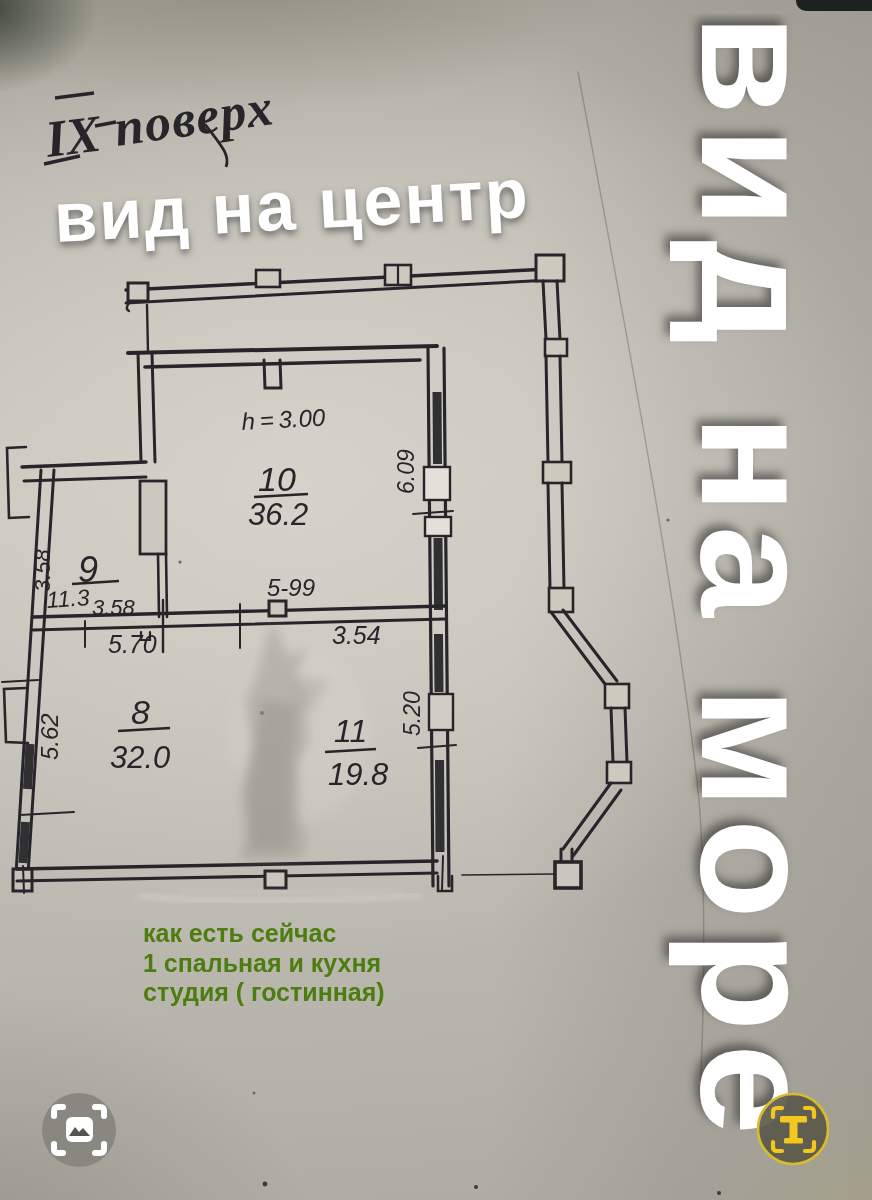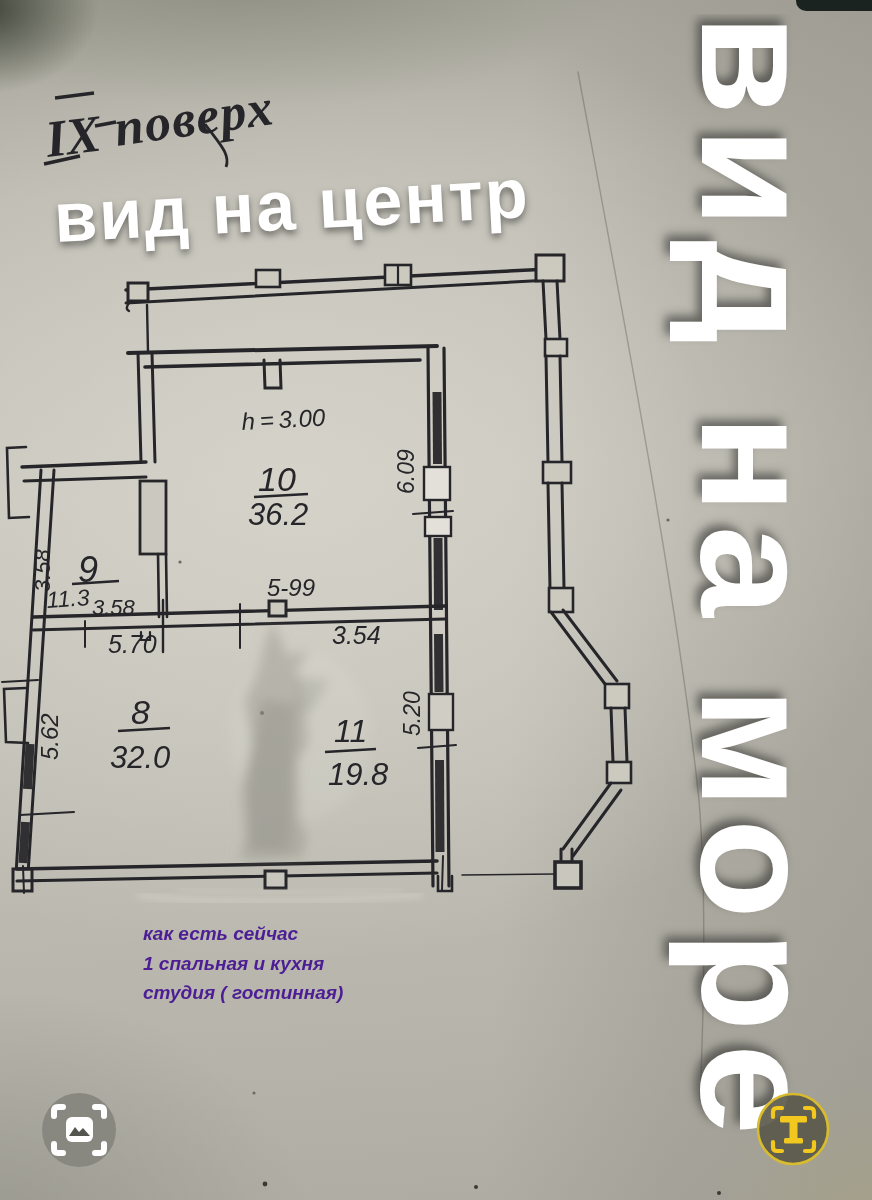--- a/index.html
+++ b/index.html
@@ -212,21 +212,21 @@
 </svg>
 
 <div class="txt" style="left:52px;top:178px;font-weight:bold;font-size:70px;color:#fff;
      letter-spacing:2px;transform:rotate(-3deg);transform-origin:left top;
      text-shadow:0 4px 7px rgba(35,35,35,0.55);">вид на центр</div>
 
 <div class="txt" style="left:665px;top:14px;font-weight:bold;font-size:160px;color:#fff;
      writing-mode:vertical-rl;letter-spacing:12px;transform:scaleY(1.025);transform-origin:50% 0;
      text-shadow:-6px 5px 9px rgba(35,35,35,0.55);">вид на море</div>
 
-<div class="txt" style="left:143px;top:919px;font-weight:bold;font-size:19px;line-height:29.6px;color:#4c1d95;font-style:italic;">
+<div class="txt" style="left:143px;top:919px;font-weight:bold;font-size:25px;line-height:29.6px;color:#4d7c0f;">
 как есть сейчас<br>1 спальная и кухня<br>студия ( гостинная)</div>
 
 <div class="txt" style="left:796px;top:0;width:76px;height:11px;background:#1b2321;border-bottom-left-radius:10px;"></div>
 
 <svg class="txt" style="left:40px;top:1091px" width="80" height="80" viewBox="0 0 80 80">
   <circle cx="39" cy="39" r="37" fill="rgba(133,133,127,0.93)"></circle>
   <g stroke="#fff" stroke-width="6" fill="none" stroke-linecap="round">
     <path d="M23,16 L18,16 Q14,16 14,20 L14,25"></path>
     <path d="M55,16 L60,16 Q64,16 64,20 L64,25"></path>
     <path d="M23,62 L18,62 Q14,62 14,58 L14,53"></path>

